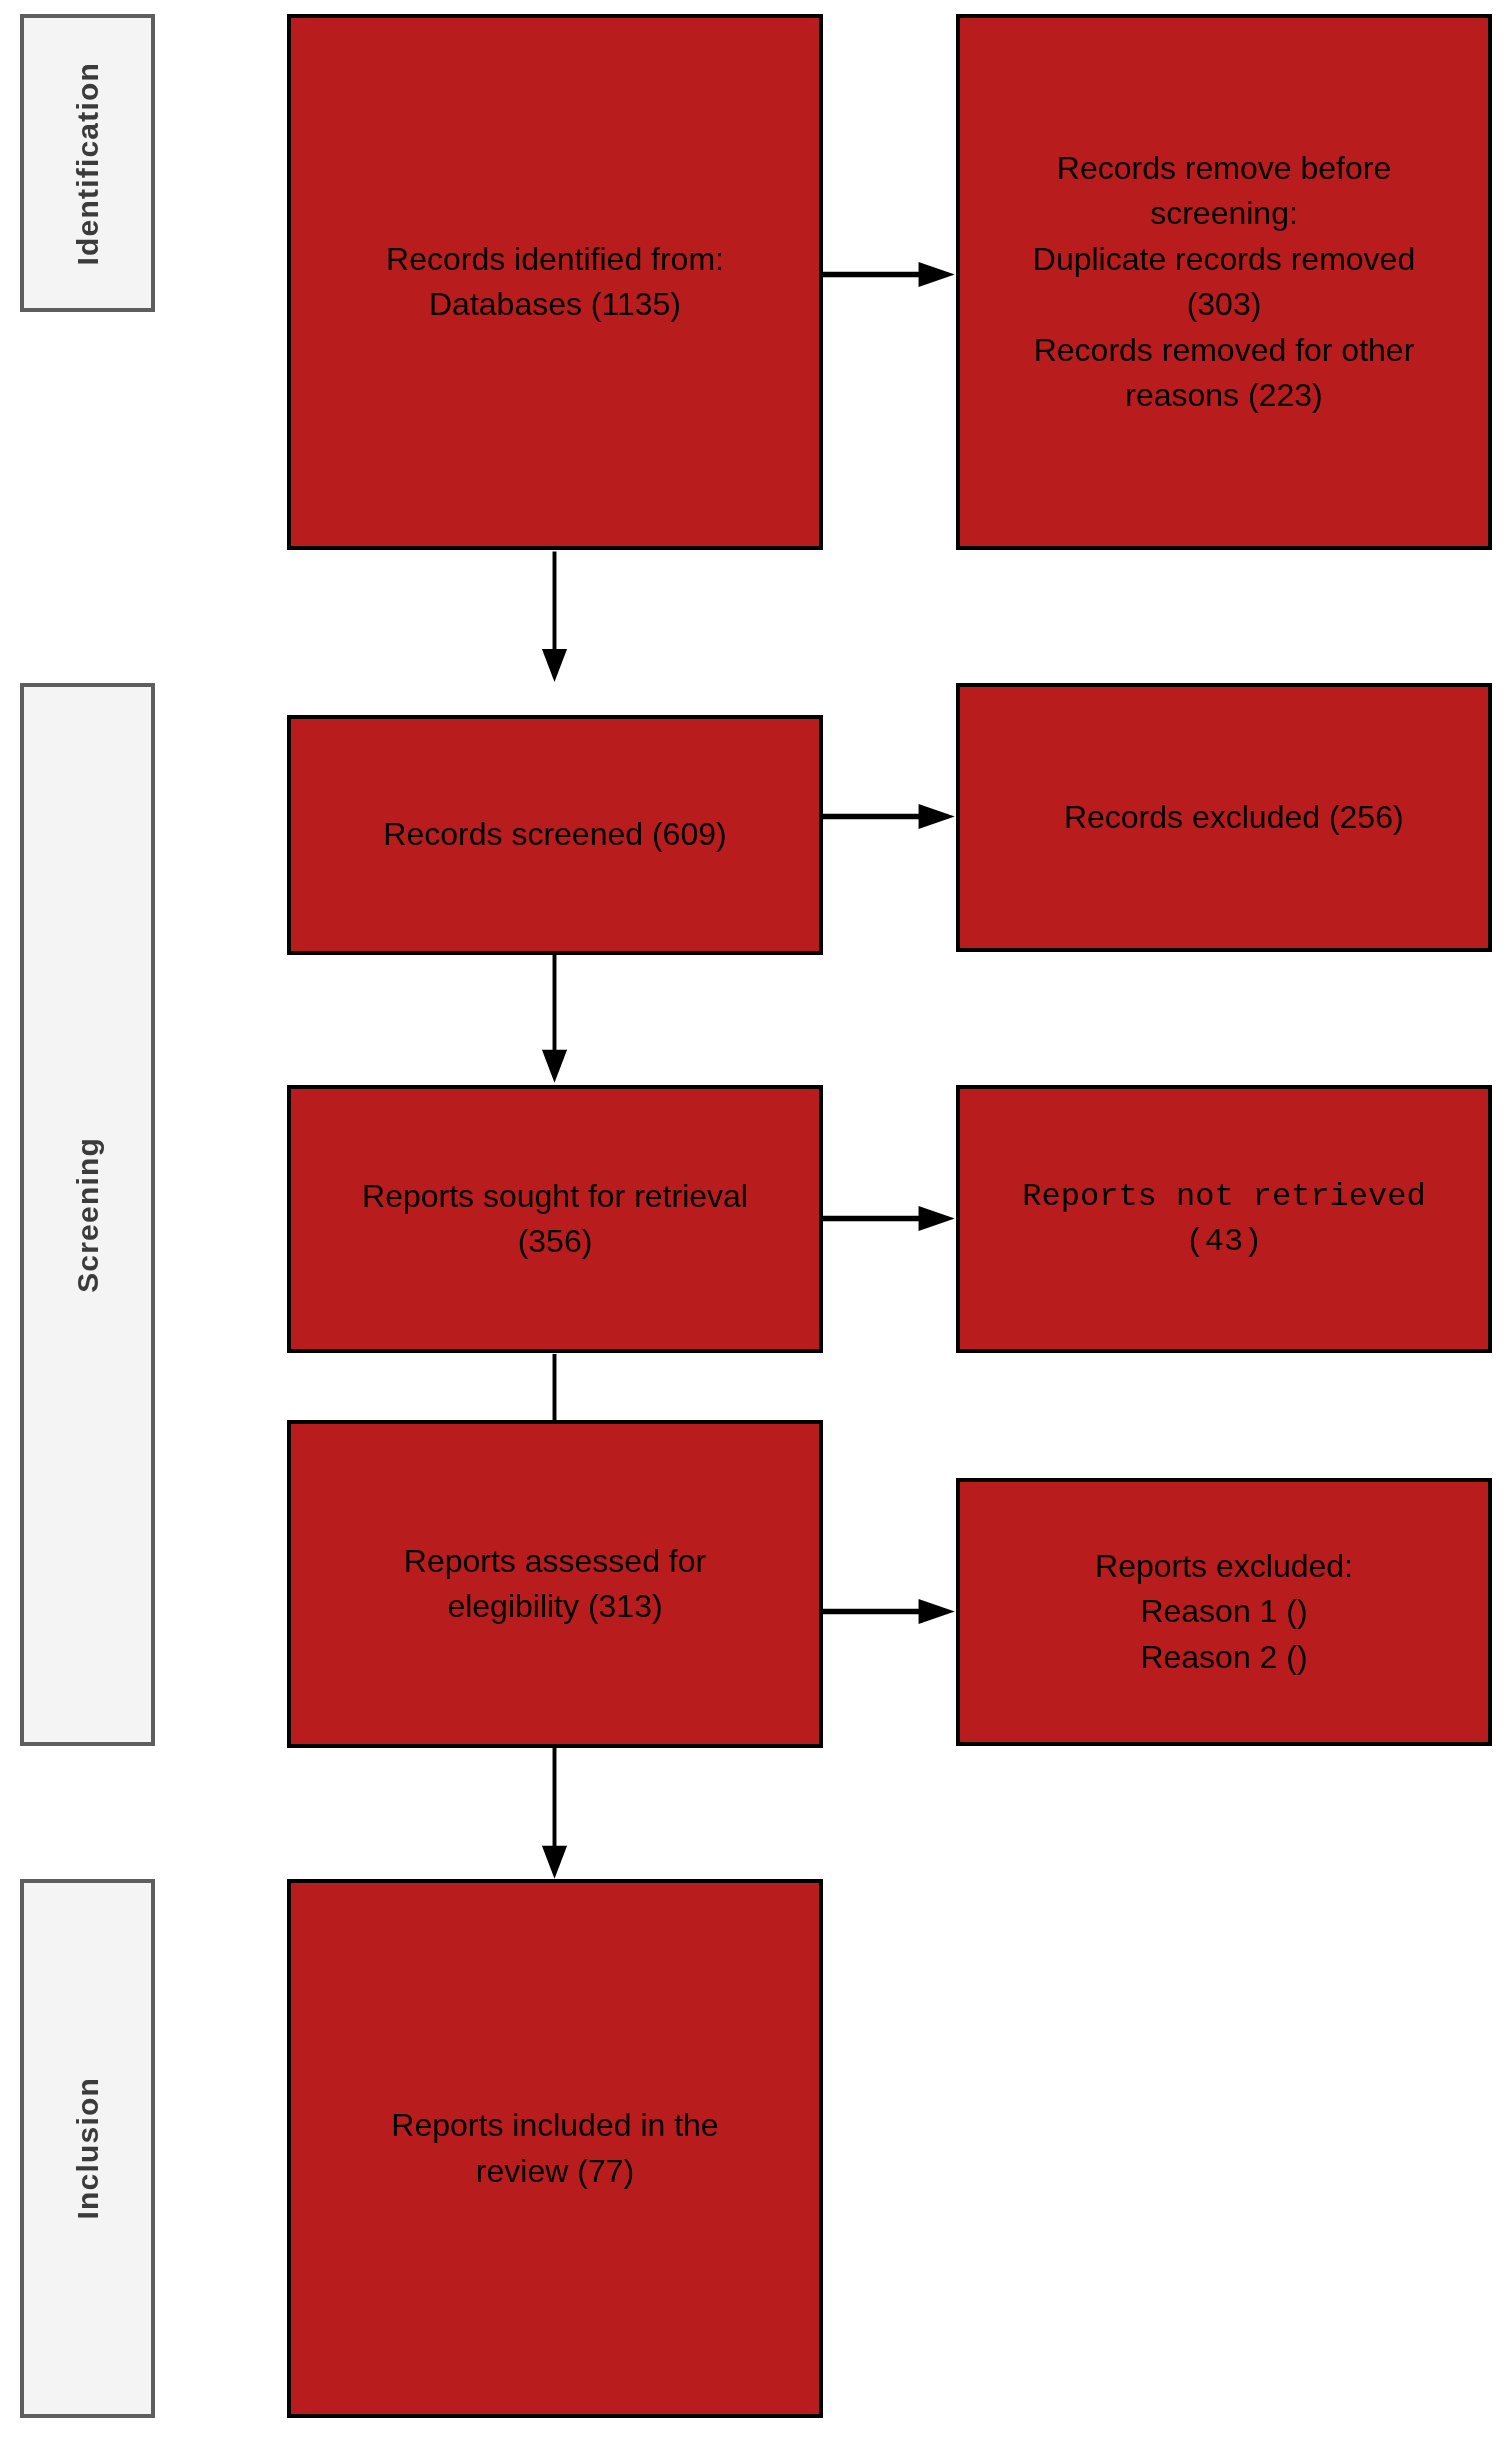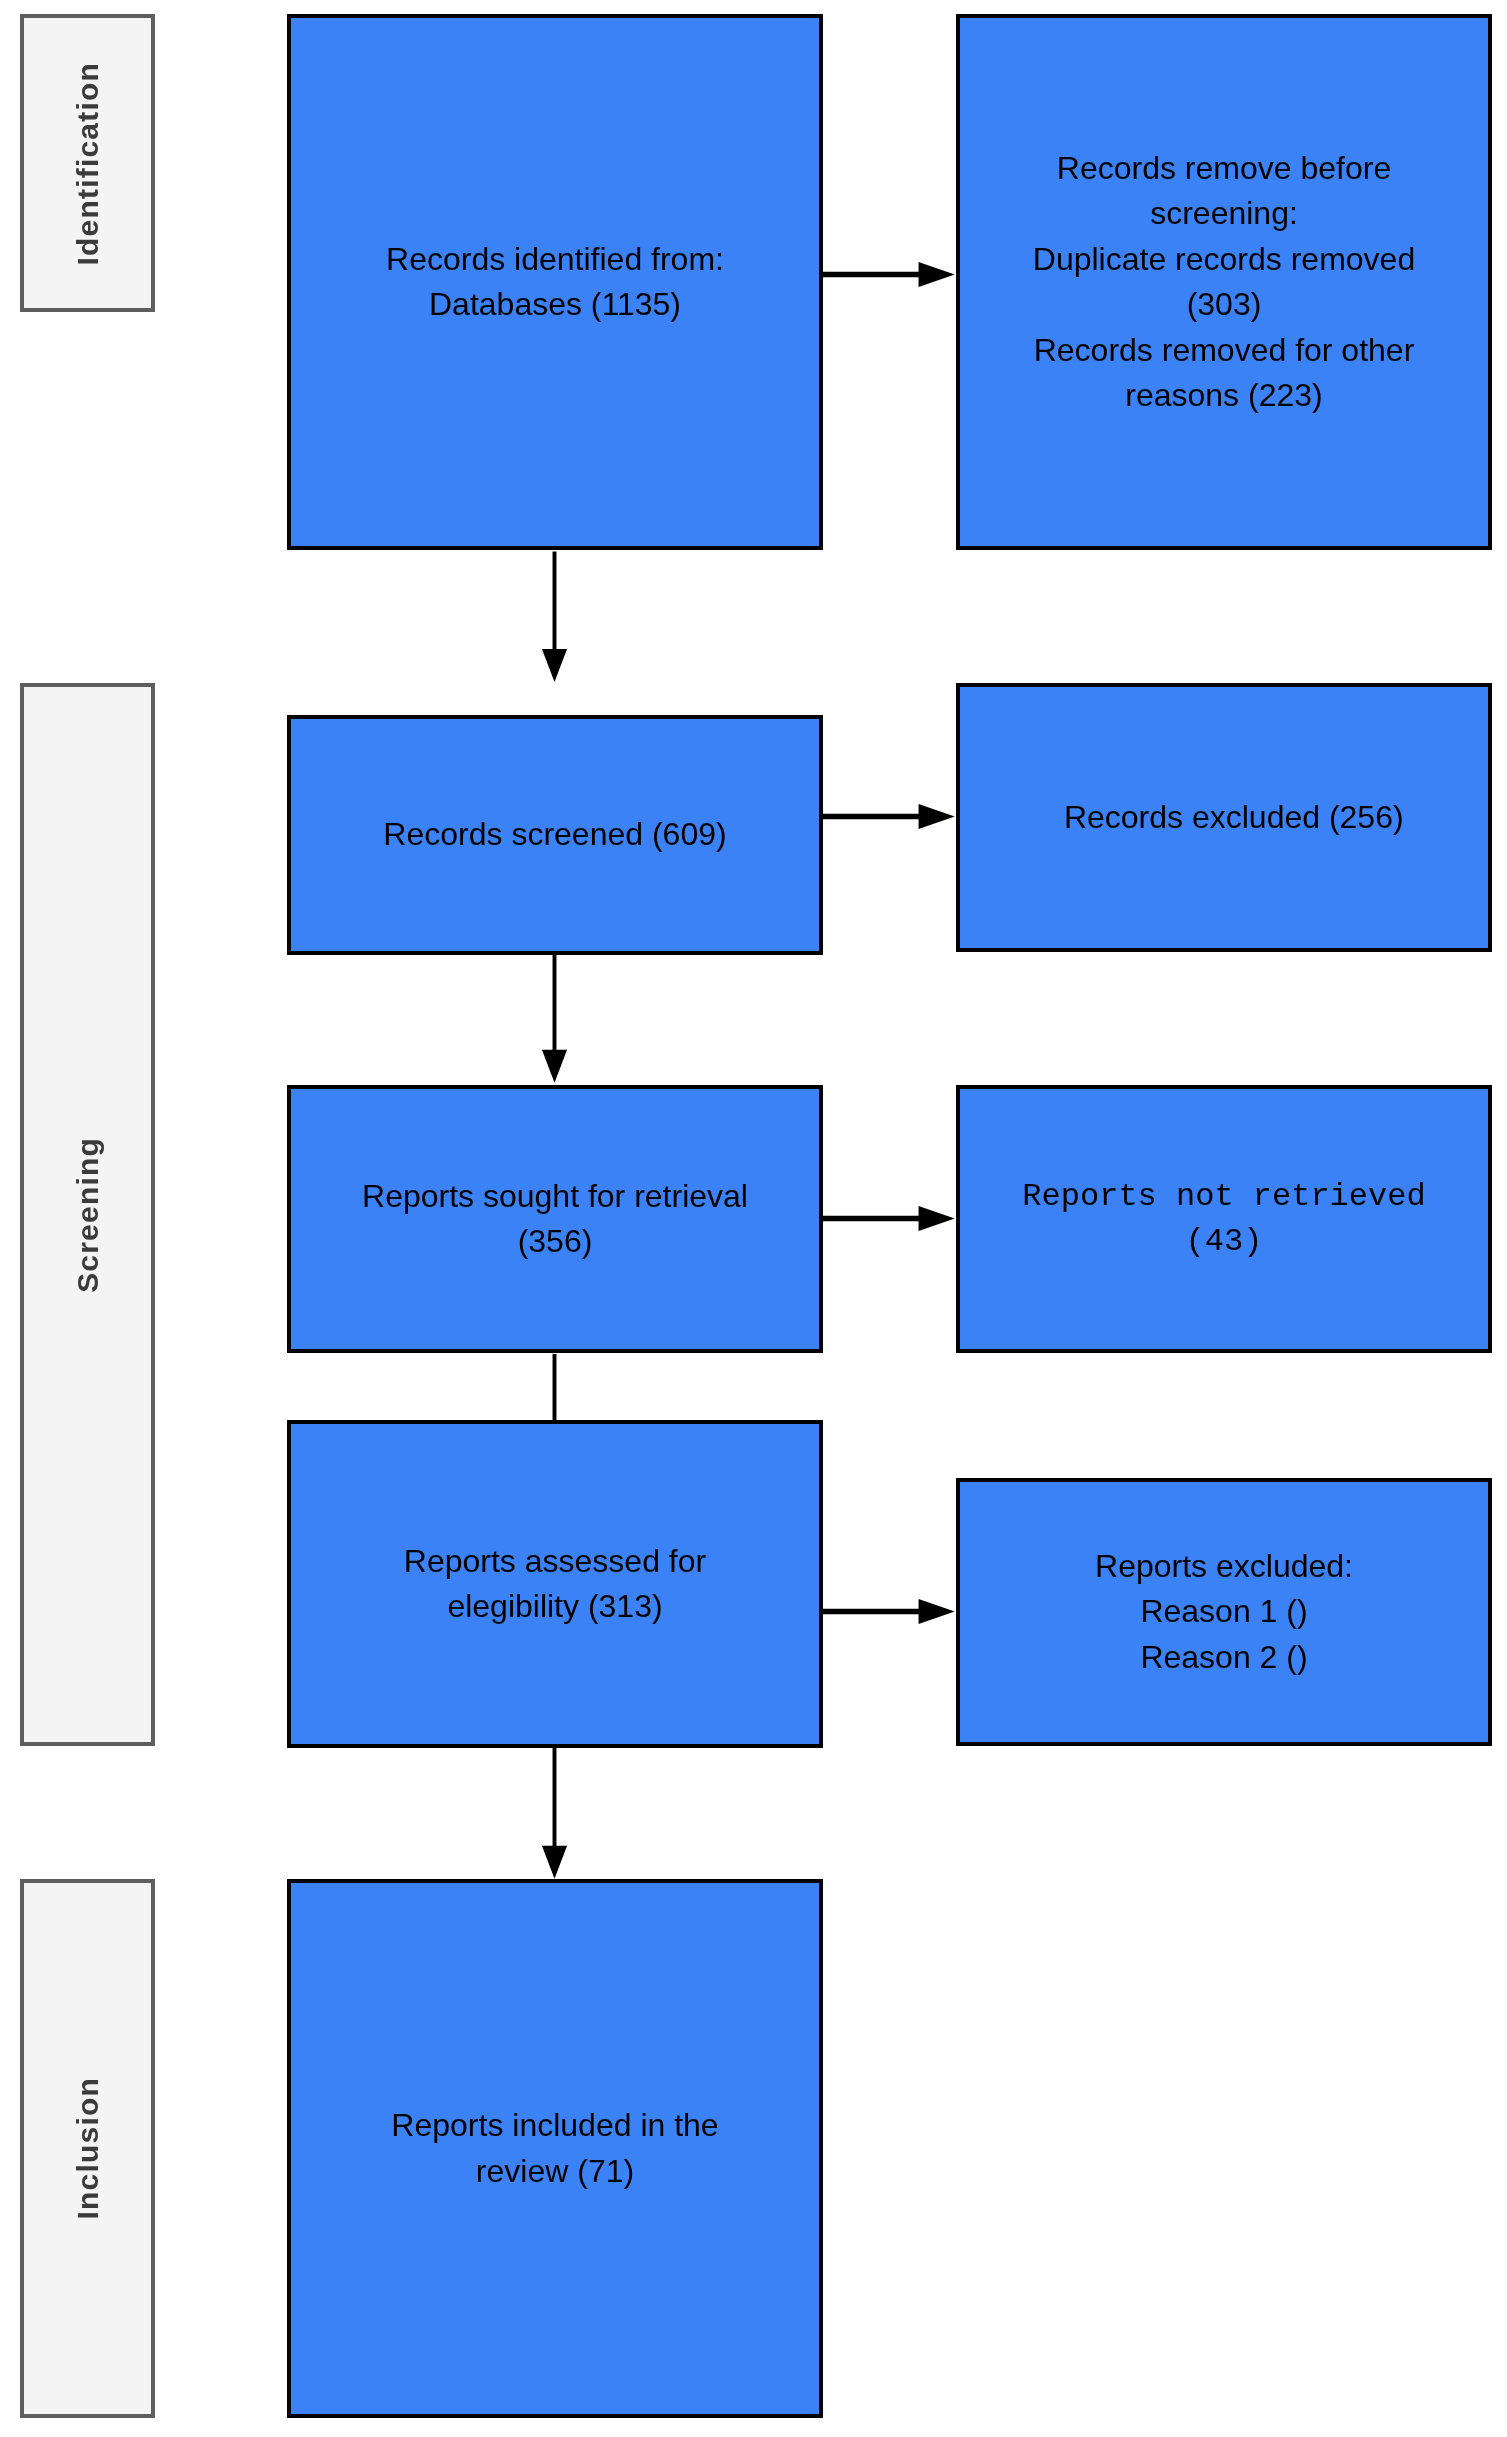--- a/index.html
+++ b/index.html
@@ -37,21 +37,21 @@
     color: #3b3b3b;
     letter-spacing: 1.2px;
     white-space: nowrap;
     line-height: 1;
   }
 
   
   .node {
     position: absolute;
     box-sizing: border-box;
-    background: #3b82f6;
+    background: #b91c1c;
     border: 4.8px solid #000000;
     display: flex;
     align-items: center;
     justify-content: center;
     padding: 8px 17.5px;
   }
   .node-text {
     font-size: 32px;
     line-height: 1.42;
     color: #000000;
@@ -161,17 +161,17 @@
     <polygon points="122,5 168,21 122,37" fill="#000"></polygon>
   </svg>
 
   <svg class="conn" style="left:538px; top:1746px; width:33px; height:135px;" viewBox="0 0 42 170">
     <line x1="21" y1="0" x2="21" y2="132" stroke="#000" stroke-width="5"></line>
     <polygon points="5,126 21,168 37,126" fill="#000"></polygon>
   </svg>
 
   <div class="node" style="left:287px; top:1879px; width:536px; height:539px;">
     <span class="node-text">Reports included in the
-review (71)</span>
+review (77)</span>
   </div>
 
 </div>
 
 
 </body></html>

